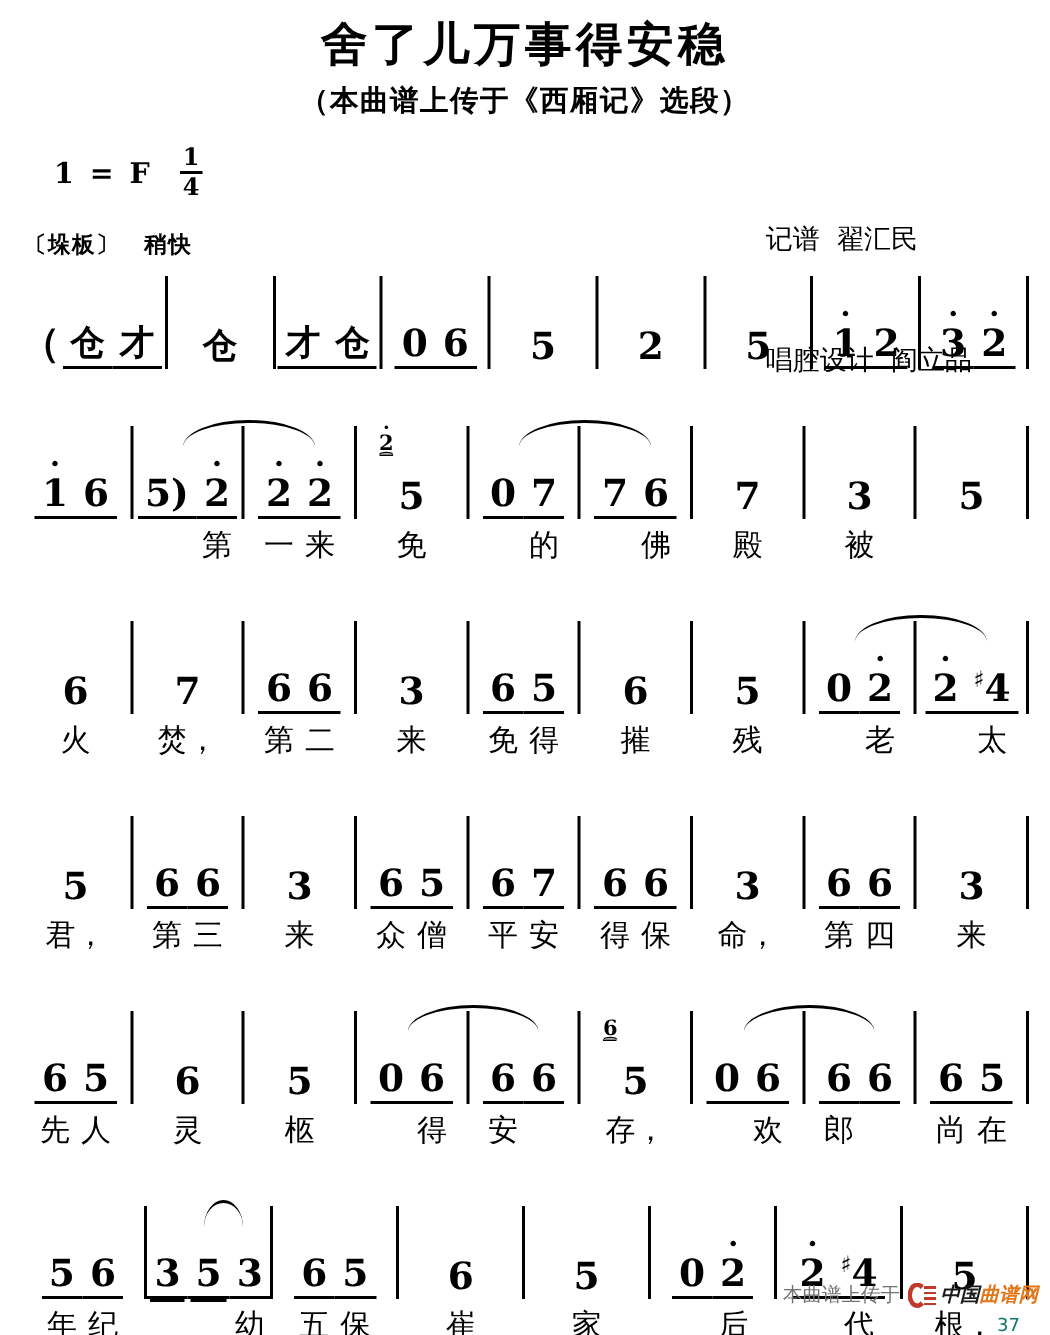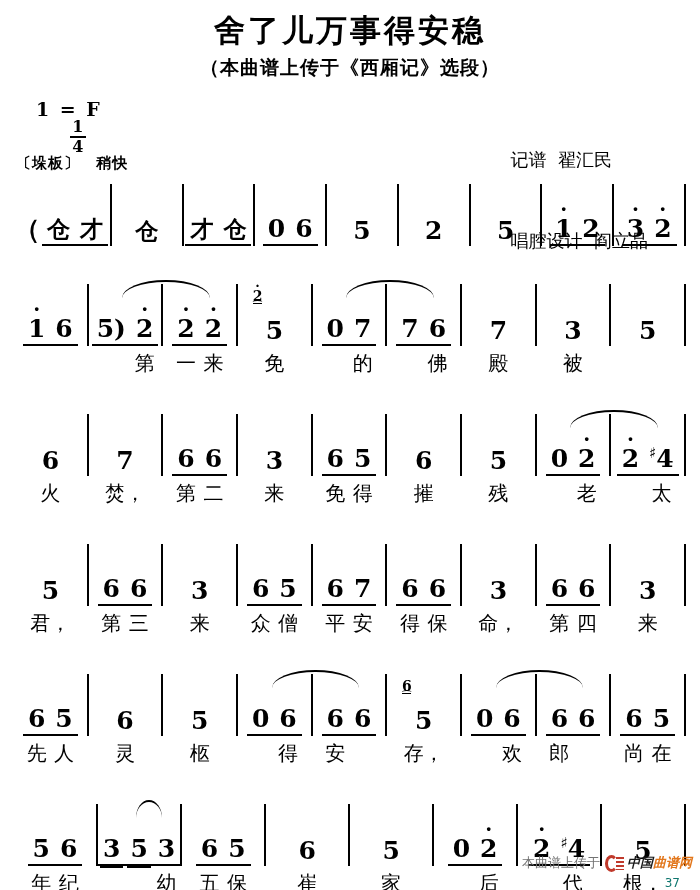--- a/index.html
+++ b/index.html
@@ -43,21 +43,20 @@
   }
   .key-block {
     position: absolute;
     left: 36px;
     top: 10px;
     display: flex;
     align-items: center;
     font-family: "DejaVu Serif", "Liberation Serif", serif;
     font-weight: bold;
     font-size: 19px;
-    flex-direction: column;
   }
   .key-text { letter-spacing: 2px; }
   .time-sig {
     display: inline-block;
     margin-left: 18px;
     text-align: center;
     line-height: 1.0;
     font-size: 16px;
     font-weight: bold;
     position: relative;

